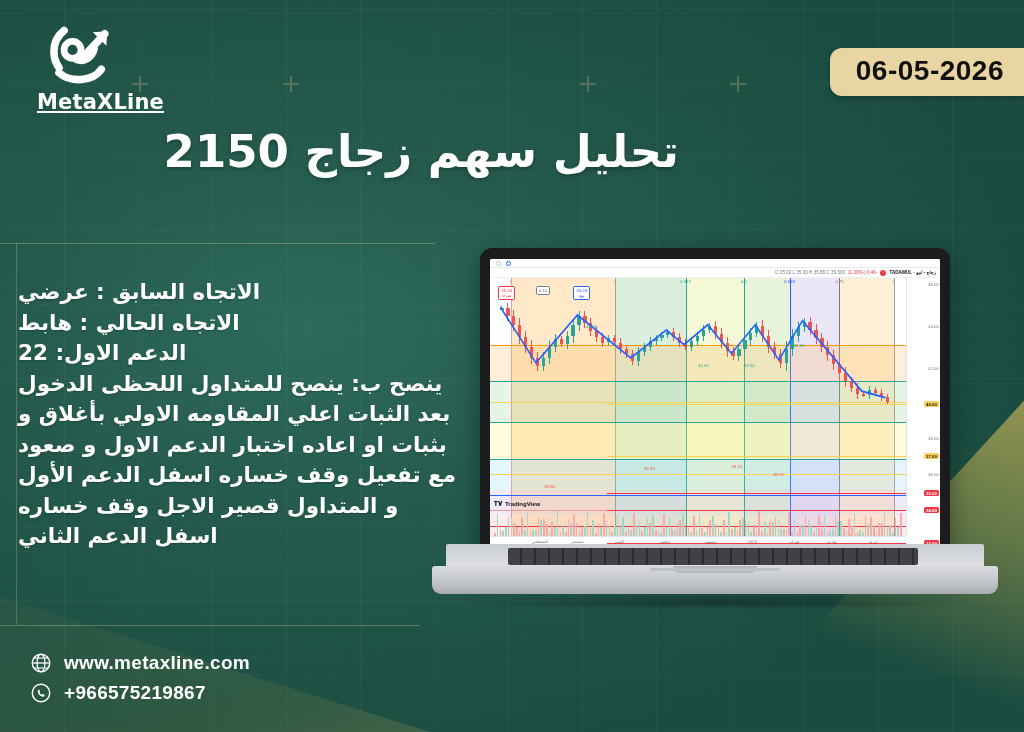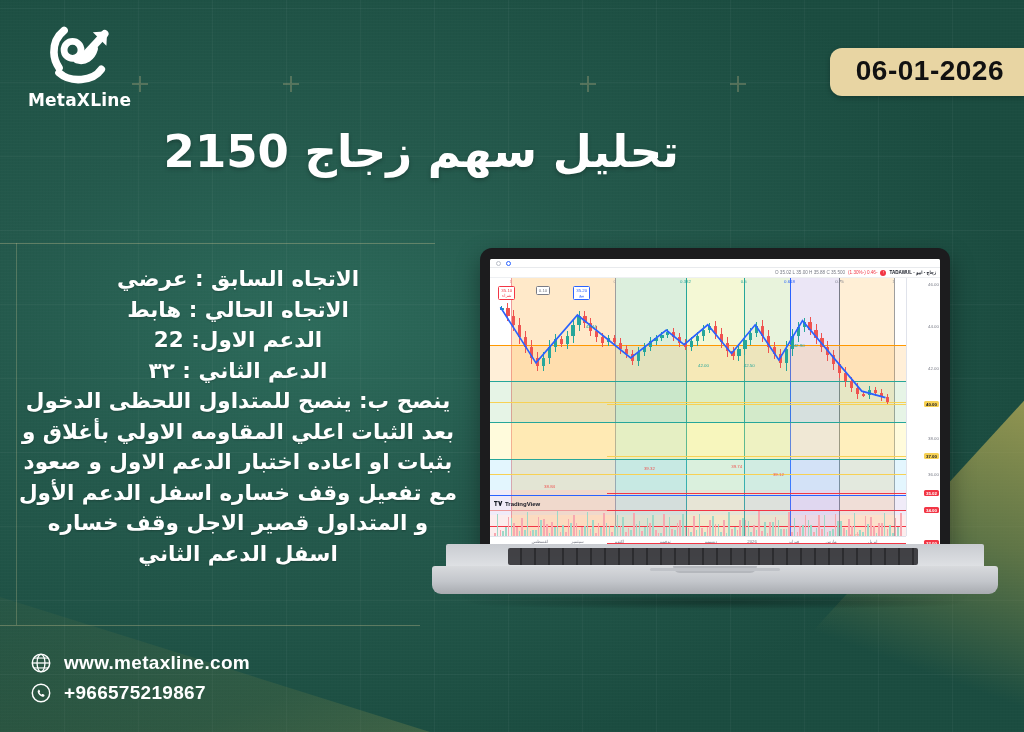--- a/index.html
+++ b/index.html
@@ -61,23 +61,24 @@
   }
   .vrule {
     position:absolute; width:1px;
     background:rgba(210,200,150,.28);
   }
 
   
   #logo { position:absolute; left:28px; top:22px; width:140px; }
   #logo-mark { width:86px; height:66px; display:block; margin-left:10px;}
   #logo-text {
-    color:#ffffff; font-size:17px; font-weight:700; letter-spacing:.2px;
-    font-family:"DejaVu Sans", sans-serif; margin-top:2px; 
+    color:#ffffff; font-size:21px; font-weight:700; letter-spacing:.2px;
+    font-family:"DejaVu Sans", sans-serif; margin-top:2px; text-align:center;
     width:145px;
+    text-decoration:underline;
   }
 
   
   #date-badge {
     position:absolute; right:0px; top:48px;
     background:#e8d5a3;
     color:#111; font-weight:700; font-size:28px;
     padding:7px 20px 9px 26px;
     border-radius:12px 0 0 12px;
     letter-spacing:.5px;
@@ -89,22 +90,22 @@
   #title {
     position:absolute; top:125px; right:345px;
     color:#fff; font-size:45px; font-weight:800;
     direction:rtl; white-space:nowrap;
     text-shadow:0 2px 4px rgba(0,0,0,.25);
     font-family:"DejaVu Sans", sans-serif;
   }
 
   
   #analysis {
-    position:absolute; top:264px; right:566px; width:440px;
-    direction:rtl; text-align:center; color:#ffffff;
+    position:absolute; top:277px; right:566px; width:440px;
+    direction:rtl; text-align:left; color:#ffffff;
     font-size:21.5px; line-height:30.5px; font-weight:700;
     font-family:"DejaVu Sans", sans-serif;
     text-shadow:0 1px 2px rgba(0,0,0,.22);
   }
   #analysis .ln { white-space:nowrap; }
   #analysis .wrap { white-space:normal; }
 
   
   #footer { position:absolute; left:30px; top:652px; }
   .foot-row { display:flex; align-items:center; gap:12px; margin-bottom:8px; }
@@ -259,29 +260,28 @@
     <path d="M30 10 A32 32 0 0 0 18 36 A32 32 0 0 0 24 54" stroke="#fff" stroke-width="9" fill="none" stroke-linecap="round"></path>
     <circle cx="40" cy="33" r="10" fill="none" stroke="#fff" stroke-width="8"></circle>
     <path d="M45 45 C55 48 63 42 66 32" stroke="#fff" stroke-width="8" fill="none" stroke-linecap="round"></path>
     <path d="M52 42 L78 14" stroke="#fff" stroke-width="9" fill="none" stroke-linecap="round"></path>
     <path d="M64 12 L81 11 L80 28 Z" fill="#fff"></path>
     <path d="M24 60 A30 22 0 0 0 74 56" stroke="#fff" stroke-width="9" fill="none" stroke-linecap="round"></path>
   </svg>
   <div id="logo-text">MetaXLine</div>
 </div>
 
-<div id="date-badge">06-01-2026</div>
+<div id="date-badge">06-05-2026</div>
 
 <div id="title">تحليل سهم زجاج 2150</div>
 
 <div id="analysis">
   <div class="ln">الاتجاه السابق : عرضي</div>
   <div class="ln">الاتجاه الحالي : هابط</div>
   <div class="ln">الدعم الاول: 22</div>
-  <div class="ln">الدعم الثاني : ٣٢</div>
   <div class="wrap">ينصح ب: ينصح للمتداول اللحظى الدخول بعد الثبات اعلي المقاومه الاولي بأغلاق و بثبات او اعاده اختبار الدعم الاول و صعود مع تفعيل وقف خساره اسفل الدعم الأول و المتداول قصير الاجل وقف خساره اسفل الدعم الثاني</div>
 </div>
 
 <div id="footer">
   <div class="foot-row">
     <svg class="foot-ico" viewBox="0 0 24 24">
       <circle cx="12" cy="12" r="9.5" fill="none" stroke="#fff" stroke-width="1.6"></circle>
       <ellipse cx="12" cy="12" rx="4.3" ry="9.5" fill="none" stroke="#fff" stroke-width="1.4"></ellipse>
       <line x1="2.5" y1="12" x2="21.5" y2="12" stroke="#fff" stroke-width="1.4"></line>
       <line x1="4" y1="6.6" x2="20" y2="6.6" stroke="#fff" stroke-width="1.2"></line>

